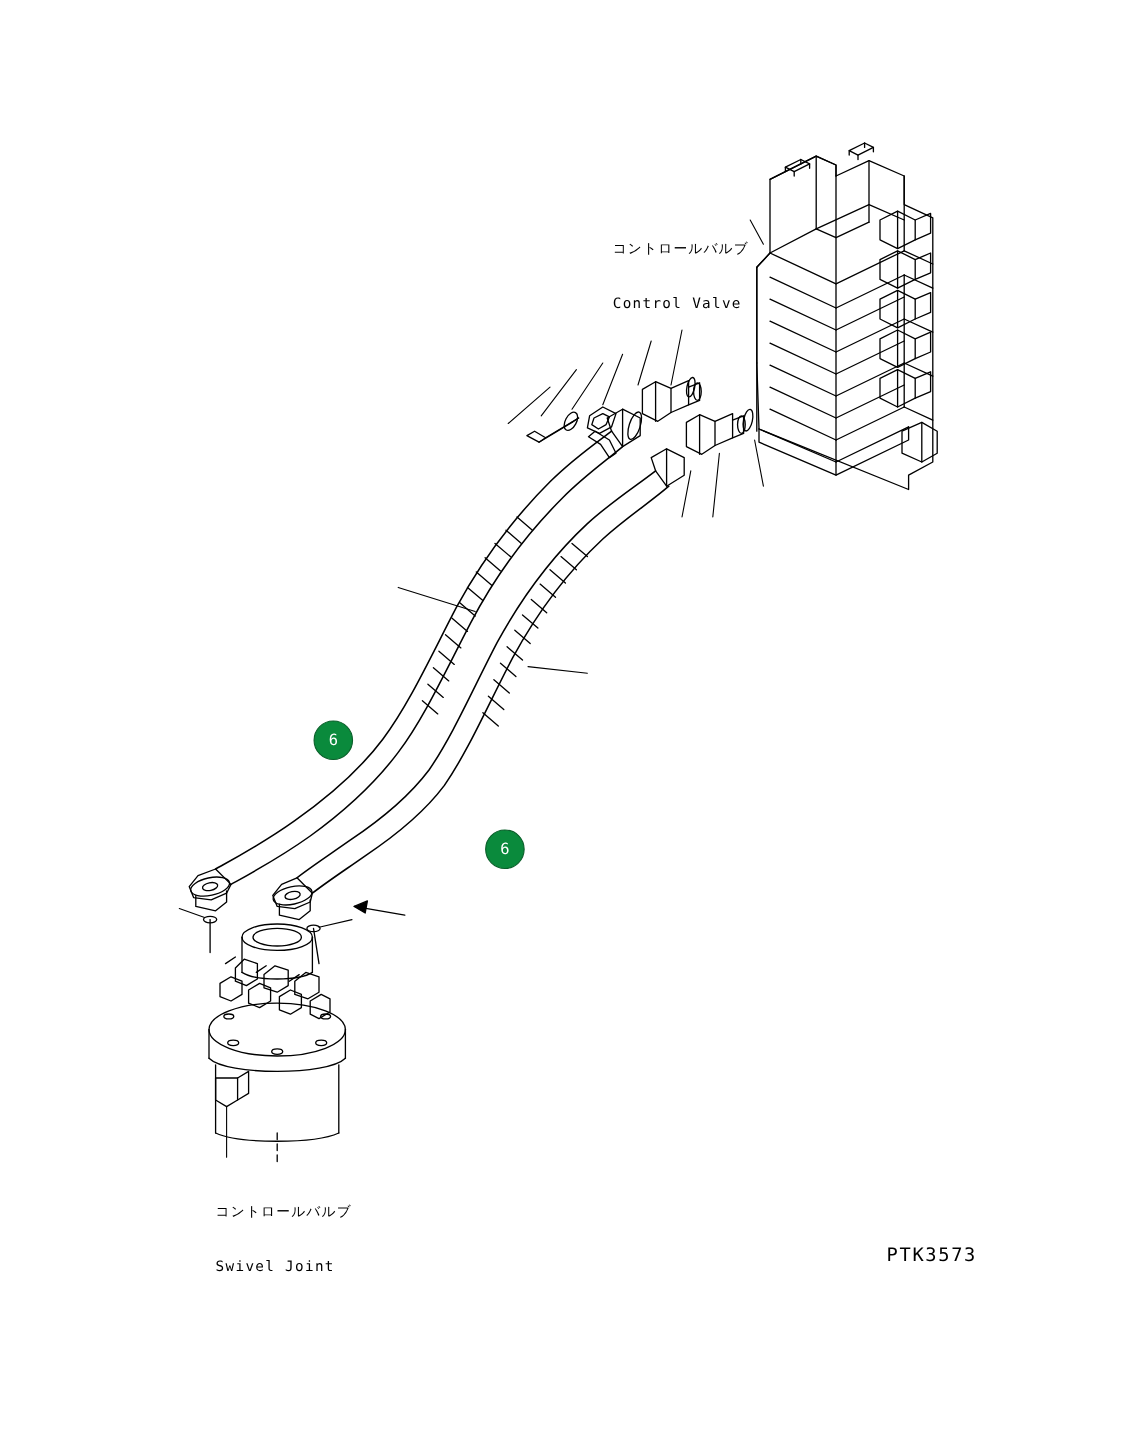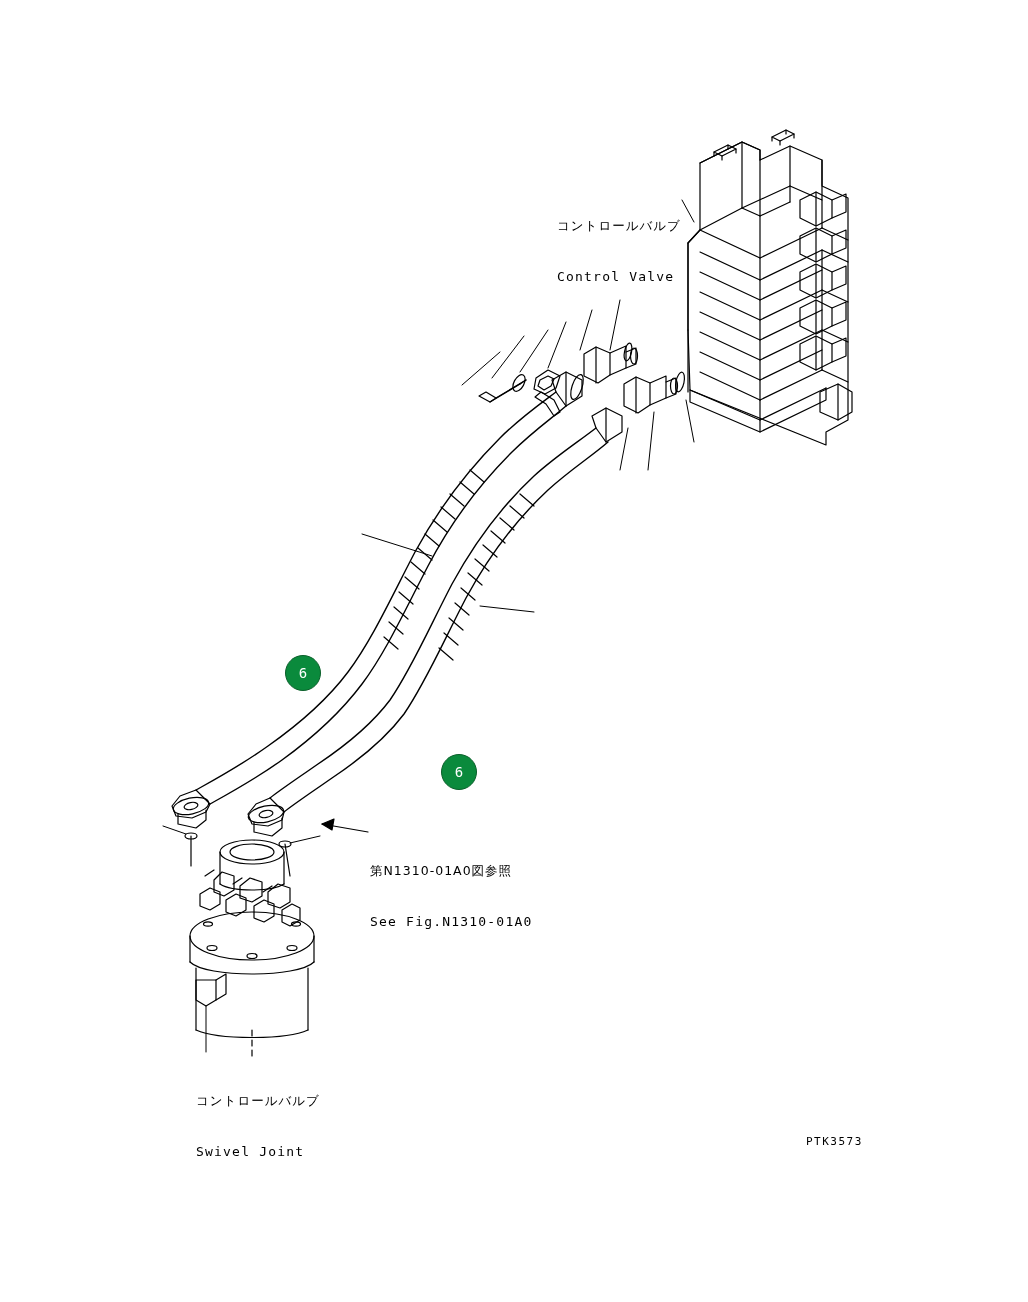--- a/index.html
+++ b/index.html
@@ -35,21 +35,21 @@
     font-family: "DejaVu Sans Mono", monospace;
     font-size: 13px;
     letter-spacing: 1.2px;
   }
   #label-control-valve { left: 557px; top: 183px; }
   #label-swivel-joint  { left: 196px; top: 1058px; }
   #label-see-fig       { left: 370px; top: 828px; }
   #label-drawing-code  {
     left: 806px; top: 1133px;
     font-family: "DejaVu Sans Mono", monospace;
-    font-size: 11px;
+    font-size: 17px;
     letter-spacing: 1.5px;
   }
   .callout {
     position: absolute;
     width: 36px;
     height: 36px;
     border-radius: 50%;
     background: #0a8a3c;
     border: 1px solid #0a5f2a;
     color: #ffffff;
@@ -334,24 +334,20 @@
         <path d="M682 200 L694 222"></path>
       </g>
     </g>
   </svg>
 
   <div class="label" id="label-control-valve">
     <span class="jp">コントロールバルブ</span>
     <span class="en">Control Valve</span>
   </div>
 
-  <div class="label" id="label-see-fig">
-    <span class="jp">第N1310-01A0図参照</span>
-    <span class="en">See Fig.N1310-01A0</span>
-  </div>
 
   <div class="label" id="label-swivel-joint">
     <span class="jp">コントロールバルブ</span>
     <span class="en">Swivel Joint</span>
   </div>
 
   <div class="label" id="label-drawing-code">PTK3573</div>
 
   <div class="callout" id="callout-6a">6</div>
   <div class="callout" id="callout-6b">6</div>

